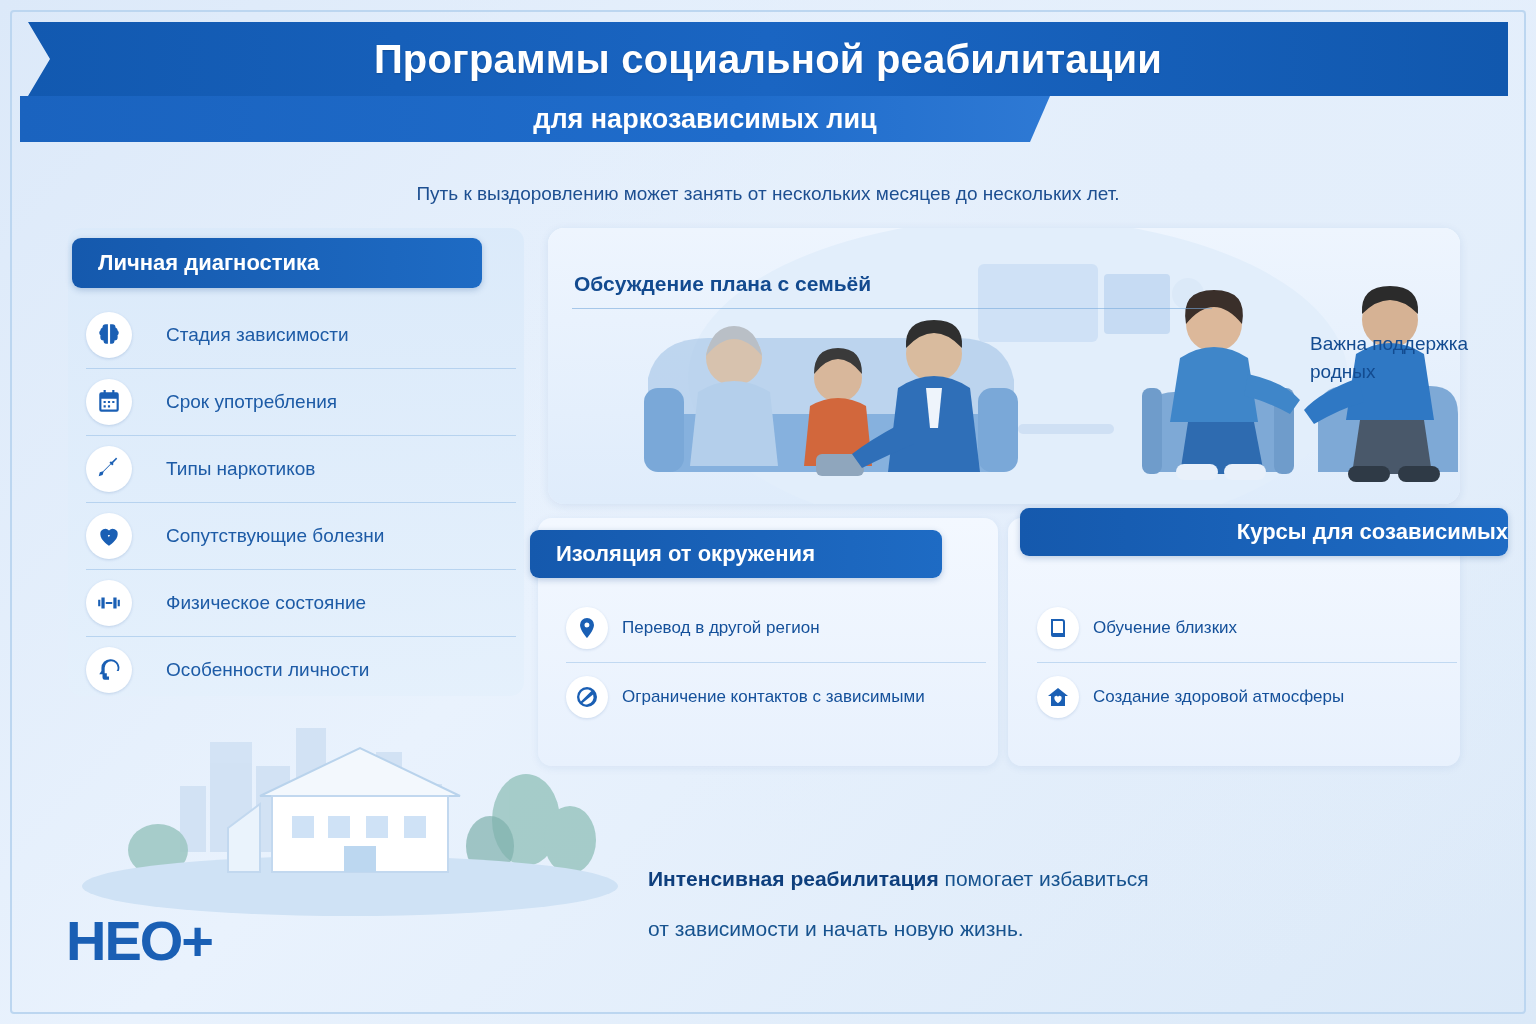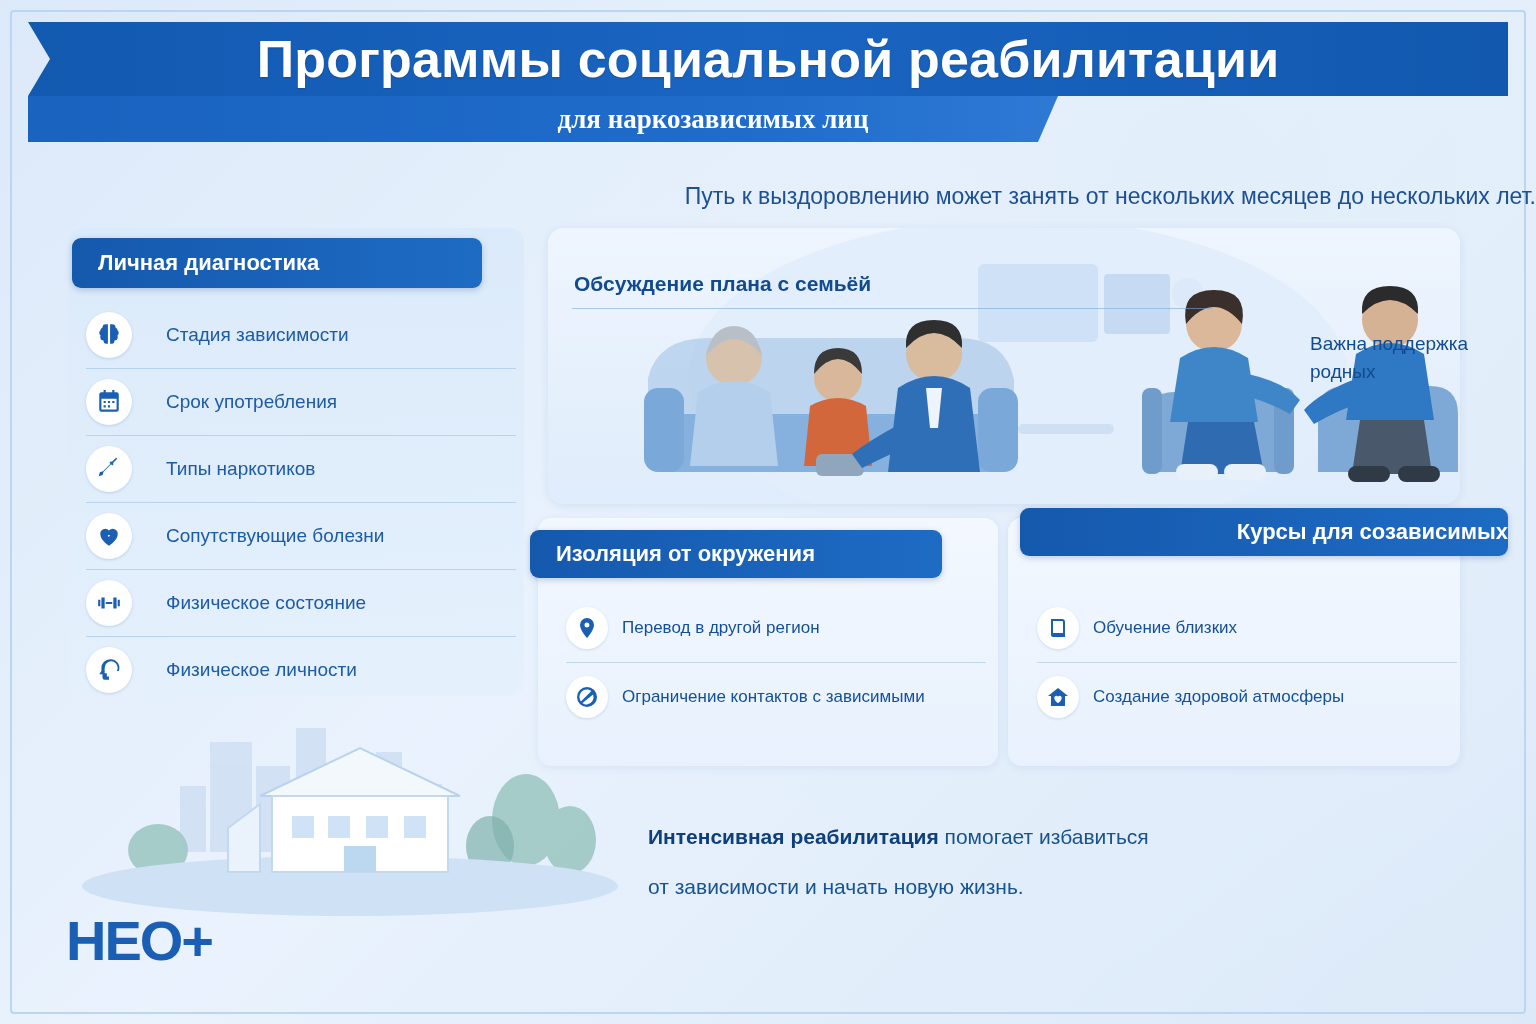--- a/index.html
+++ b/index.html
@@ -46,59 +46,58 @@
     width: 1480px;
     height: 74px;
     background: linear-gradient(90deg, #1259b0 0%, #1a65c2 50%, #1158ae 100%);
     clip-path: polygon(0 0, 100% 0, 100% 100%, 0 100%, 22px 50%);
     display: flex;
     align-items: center;
     justify-content: center;
   }
   .ribbon-title {
     color: #ffffff;
-    font-size: 52px;
+    font-size: 40px;
     font-weight: bold;
     letter-spacing: 0.2px;
     text-shadow: 0 1px 2px rgba(0,0,0,0.18);
   }
   .ribbon-sub {
     position: absolute;
-    left: 28px; top: 74px;
+    left: 20px; top: 74px;
     width: 1030px;
     height: 46px;
     background: linear-gradient(90deg, #1a63bf 0%, #1f6ccb 70%, #2e79d4 100%);
     clip-path: polygon(0 0, 100% 0, calc(100% - 20px) 100%, 0 100%);
     display: flex;
     align-items: center;
     justify-content: center;
-    font-family: Liberation Serif, serif;
   }
   .ribbon-sub span {
     color: #ffffff;
     font-size: 27px;
     font-weight: bold;
     padding-left: 340px;
   }
   .ribbon-tail-l {
     position: absolute;
     left: 28px; top: 74px;
     width: 26px; height: 20px;
     background: #0c3f80;
     clip-path: polygon(0 0, 100% 0, 100% 100%);
   }
 
   
   .lead {
     position: absolute;
     left: 0; top: 183px;
     width: 1536px;
-    text-align: right;
+    text-align: center;
     color: #1d4f91;
-    font-size: 23px;
+    font-size: 19px;
   }
 
   
   .left-card {
     position: absolute;
     left: 68px; top: 228px;
     width: 456px;
     height: 468px;
     background: linear-gradient(180deg, rgba(219,234,250,0.95) 0%, rgba(228,240,252,0.85) 100%);
     border-radius: 14px;
@@ -220,21 +219,21 @@
     background: #ffffff;
     box-shadow: 0 1px 3px rgba(30,80,150,0.16);
     display: flex; align-items: center; justify-content: center;
     flex: 0 0 auto;
   }
   .circ-sm svg { width: 24px; height: 24px; fill: #1a5fb4; }
 
   
   .conclusion {
     position: absolute;
-    left: 648px; top: 812px;
+    left: 648px; top: 854px;
     width: 740px;
     color: #17538f;
     font-size: 21px;
     line-height: 50px;
   }
   .conclusion b { color: #0e3f7d; }
 
   
   .house-wrap {
     position: absolute;
@@ -327,21 +326,21 @@
       </div>
       <div class="txt">Физическое состояние</div>
     </div>
 
     <div class="diag-row">
       <div class="circ">
         <svg viewBox="0 0 24 24">
             <path d="M13 2a8 8 0 0 0-8 8v3l-2 3h3v3a2 2 0 0 0 2 2h4v-3h-2v-3h-2v-5a6 6 0 1 1 12 0c0 2-1 3-1 3h2a8 8 0 0 0-8-11z"></path>
           </svg>
       </div>
-      <div class="txt">Физическое личности</div>
+      <div class="txt">Особенности личности</div>
     </div>
   </div>
 
   <div class="family-card">
     <svg viewBox="0 0 912 276" width="912" height="276">
       <defs>
         <linearGradient id="wallG" x1="0" y1="0" x2="0" y2="1">
           <stop offset="0" stop-color="#eef5fe"></stop>
           <stop offset="1" stop-color="#dfecfb"></stop>
         </linearGradient>

